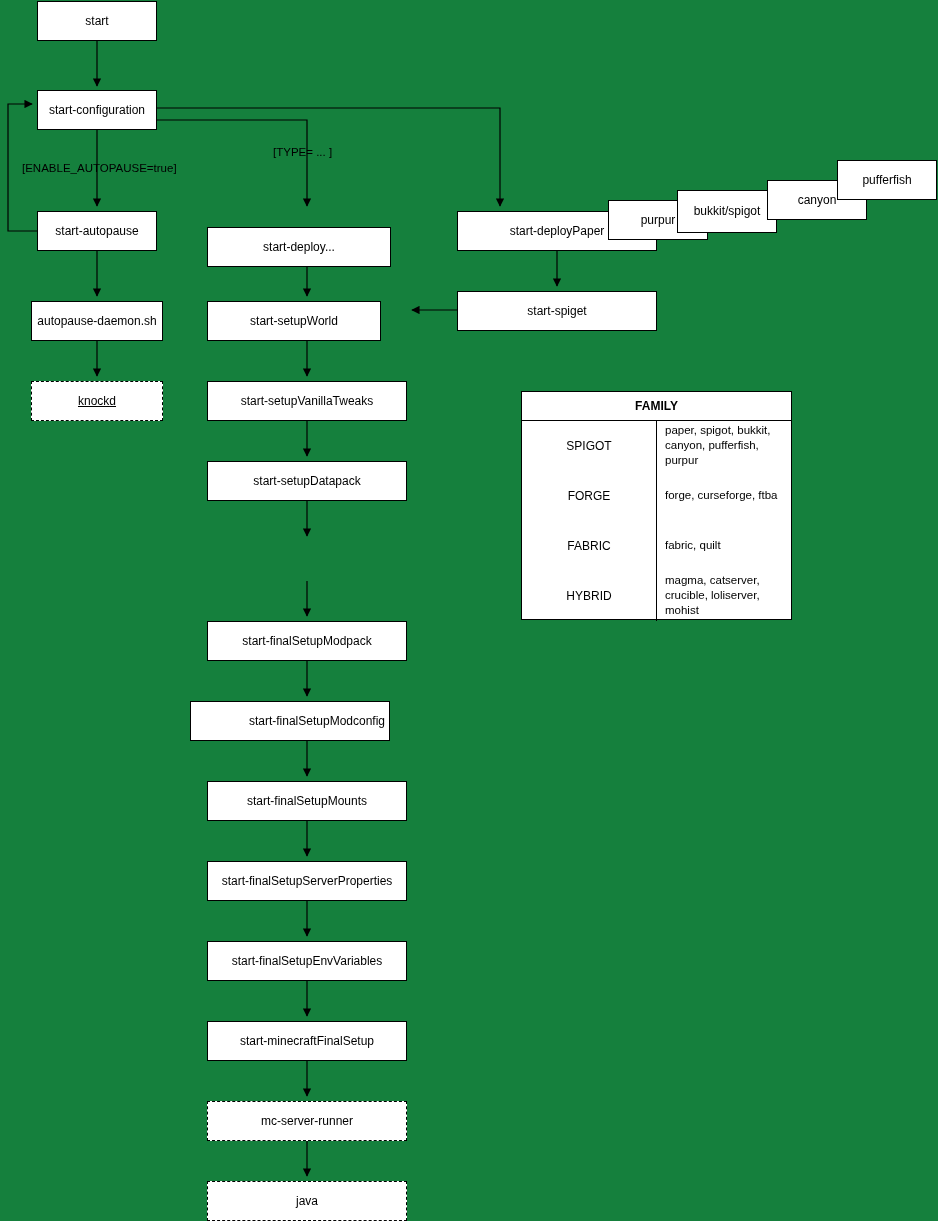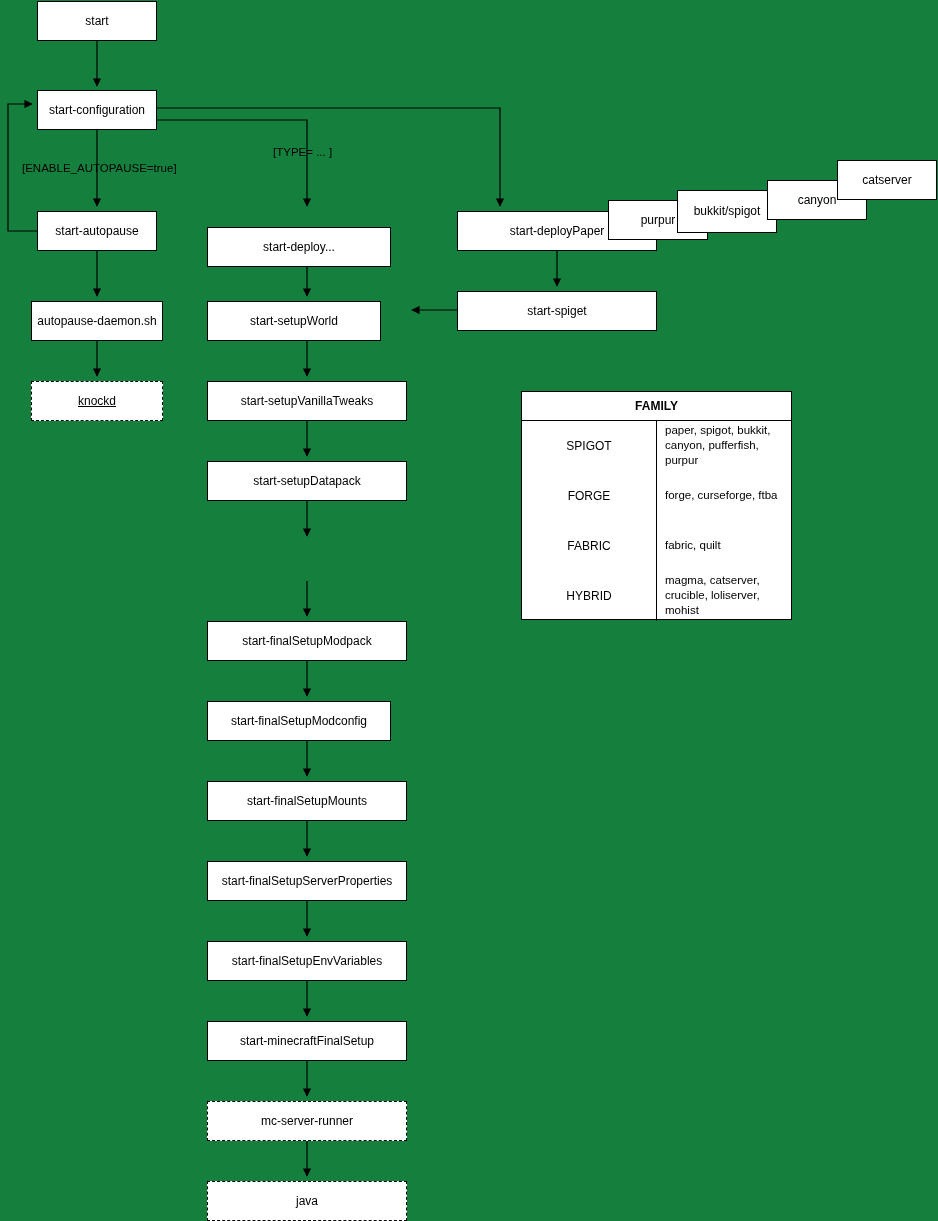--- a/index.html
+++ b/index.html
@@ -167,21 +167,21 @@
 
   <div class="node dashed" style="left:31px; top:381px; width:132px; height:40px;text-decoration:underline;">
     <span class="label">knockd</span>
   </div>
 
   <div class="node" style="left:207px; top:211px; width:184px; height:40px;margin-top:16px;">
     <span class="label">start-deploy...</span>
   </div>
 
   <div class="node" style="left:837px; top:160px; width:100px; height:40px; z-index:9;">
-    <span class="label">catserver</span>
+    <span class="label">pufferfish</span>
   </div>
 
   <div class="node" style="left:767px; top:180px; width:100px; height:40px; z-index:8;">
     <span class="label">canyon</span>
   </div>
 
   <div class="node" style="left:677px; top:190px; width:100px; height:43px; z-index:7;">
     <span class="label">bukkit/spigot</span>
   </div>
 
@@ -207,21 +207,21 @@
 
   <div class="node" style="left:207px; top:461px; width:200px; height:40px;">
     <span class="label">start-setupDatapack</span>
   </div>
 
 
   <div class="node" style="left:207px; top:621px; width:200px; height:40px;">
     <span class="label">start-finalSetupModpack</span>
   </div>
 
-  <div class="node" style="left:207px; top:701px; width:184px; height:40px;">
+  <div class="node" style="left:190px; top:701px; width:200px; height:40px;justify-content:flex-end;">
     <span class="label">start-finalSetupModconfig</span>
   </div>
 
   <div class="node" style="left:207px; top:781px; width:200px; height:40px;">
     <span class="label">start-finalSetupMounts</span>
   </div>
 
   <div class="node" style="left:207px; top:861px; width:200px; height:40px;">
     <span class="label">start-finalSetupServerProperties</span>
   </div>

